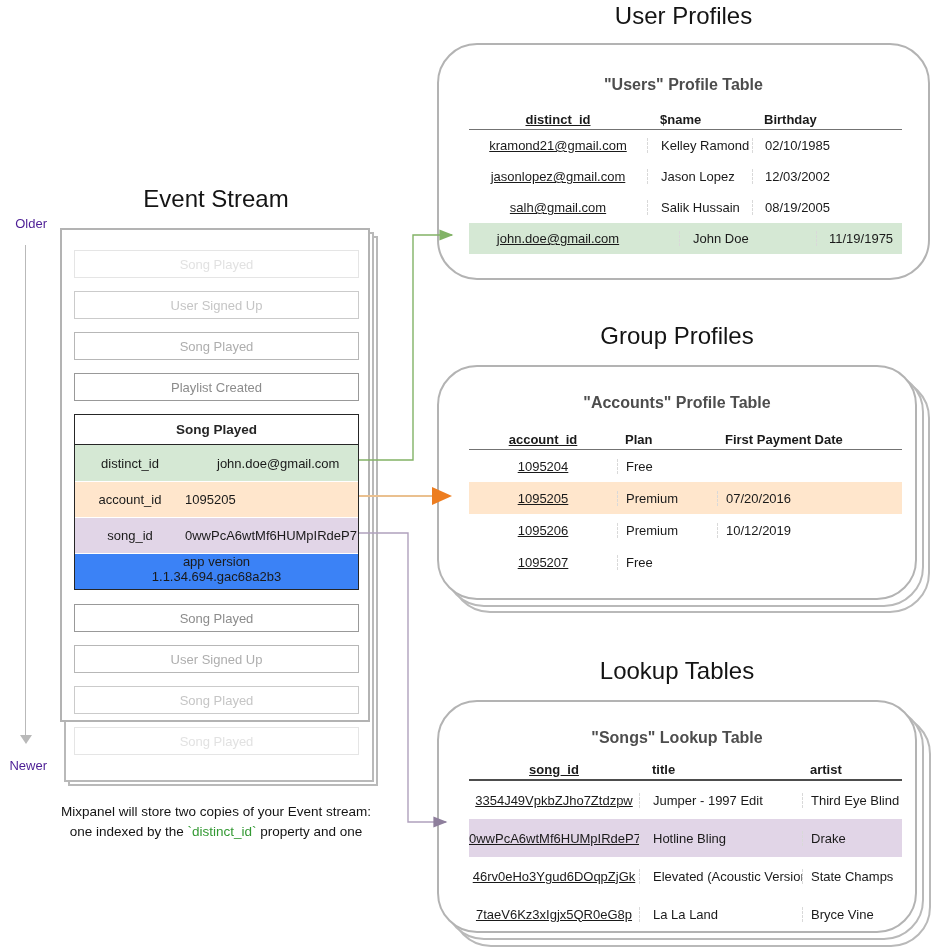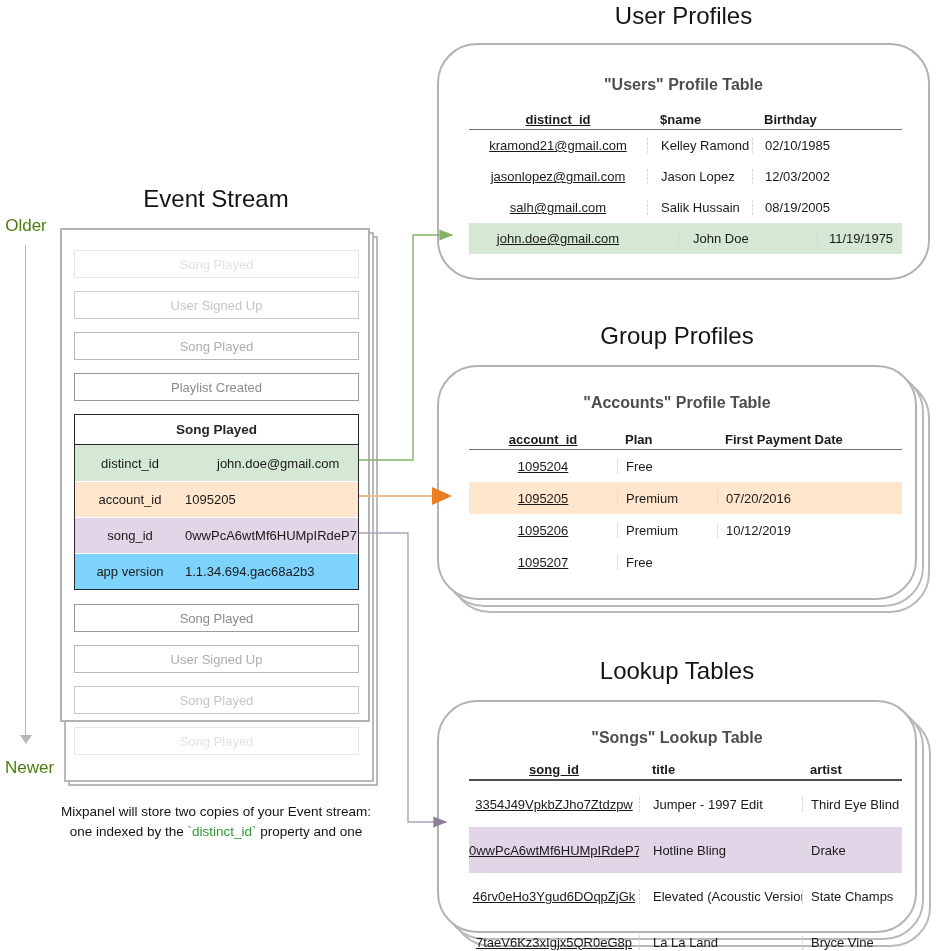--- a/index.html
+++ b/index.html
@@ -8,21 +8,21 @@
     font-family:"Liberation Sans",sans-serif;color:#1a1a1a;
   }
   
   .section-title{position:absolute;font-size:24px;text-align:center;color:#141414;white-space:nowrap;}
   #title-event{left:60px;width:312px;top:185px;}
   #title-user{left:437px;width:493px;top:2px;}
   #title-group{left:437px;width:480px;top:322px;}
   #title-lookup{left:437px;width:480px;top:657px;}
 
   
-  .axis-label{position:absolute;left:5px;width:42px;font-size:17px;color:#4d7c0f;text-align:center;}
+  .axis-label{position:absolute;left:5px;width:42px;font-size:13px;color:#4c1d95;text-align:right;}
   #older-label{top:216px;}
   #newer-label{top:758px;}
   .axis-line{position:absolute;left:25px;top:245px;width:1px;height:490px;background:#b9b9b9;}
   .axis-head{position:absolute;left:20px;top:735px;width:0;height:0;
     border-left:6px solid transparent;border-right:6px solid transparent;border-top:9px solid #b9b9b9;}
 
   
   .stack-layer{position:absolute;background:#fff;border:2px solid #b9b9b9;box-sizing:border-box;}
   .rounded{border-radius:40px;}
 
@@ -37,21 +37,21 @@
     border:1.5px solid #262626;background:#fff;}
   .event-card-header{height:30px;display:flex;align-items:center;justify-content:center;
     font-size:13.5px;font-weight:bold;color:#262626;border-bottom:1.5px solid #262626;box-sizing:border-box;}
   .prop-row{height:36px;display:flex;align-items:center;font-size:13px;box-sizing:border-box;}
   .prop-row + .prop-row{border-top:1px solid #fff;}
   .prop-key{width:110px;text-align:center;flex:0 0 auto;}
   .prop-val{flex:1;}
   .hl-green{background:var(--hl-green);gap:32px;}
   .hl-orange{background:var(--hl-orange);}
   .hl-purple{background:var(--hl-purple);}
-  .hl-none{background:#7dd3fc;}
+  .hl-none{background:#3b82f6;flex-direction:column;}
 
   
   .card{position:absolute;background:#fff;border:2px solid #b3b3b3;border-radius:40px;
     box-sizing:border-box;z-index:3;}
   #card-users{left:437px;top:43px;width:493px;height:237px;padding-top:30px;}
   #card-accounts{left:437px;top:365px;width:480px;height:235px;padding-top:26px;}
   #card-songs{left:437px;top:700px;width:480px;height:233px;padding-top:26px;}
   .table-title{height:20px;line-height:20px;text-align:center;font-size:16px;font-weight:bold;color:#4d4d4d;}
   #card-users .table-title{margin-bottom:14px;}
   #card-accounts .table-title{margin-bottom:16px;}
@@ -59,21 +59,21 @@
   .table{margin-left:30px;width:433px;}
   .t-row{display:grid;align-items:center;}
   .users-t .t-row{grid-template-columns:178px 105px 150px;}
   .accounts-t .t-row{grid-template-columns:148px 100px 185px;}
   .songs-t .t-row{grid-template-columns:170px 163px 100px;}
   .t-head{height:20px;font-weight:bold;font-size:13px;}
   .t-rule{border-bottom:1px solid #737373;}
   .songs-t .t-rule{border-bottom:2px solid #4d4d4d;}
   .users-t .t-row.data{height:31px;}
   .accounts-t .t-row.data{height:32px;}
-  .songs-t .t-row.data{height:46px;}
+  .songs-t .t-row.data{height:38px;}
   .t-cell{font-size:13px;overflow:hidden;white-space:nowrap;}
   .t-cell.cell-0{text-align:center;}
   .t-cell.cell-1,.t-cell.cell-2{text-align:left;}
   .users-t .cell-1{padding-left:13px;}
   .users-t .cell-2{padding-left:12px;}
   .accounts-t .cell-1,.accounts-t .cell-2{padding-left:8px;}
   .songs-t .cell-1{padding-left:13px;}
   .songs-t .cell-2{padding-left:8px;}
   .data .cell-1,.data .cell-2{border-left:1px dashed #d9d9d9;}
   .id-col{text-decoration:underline;}

